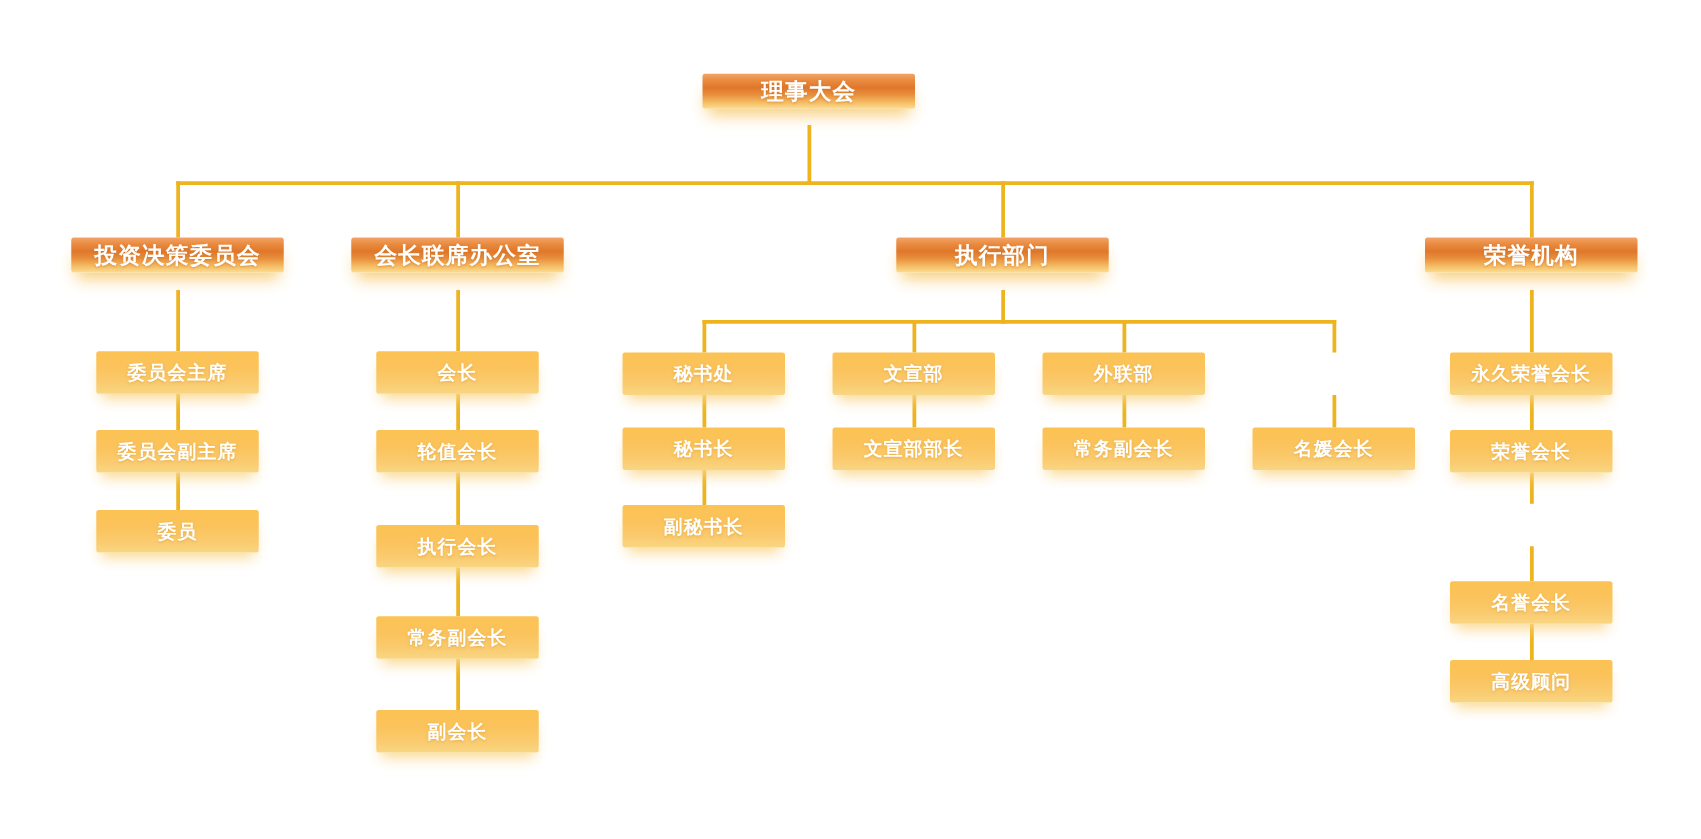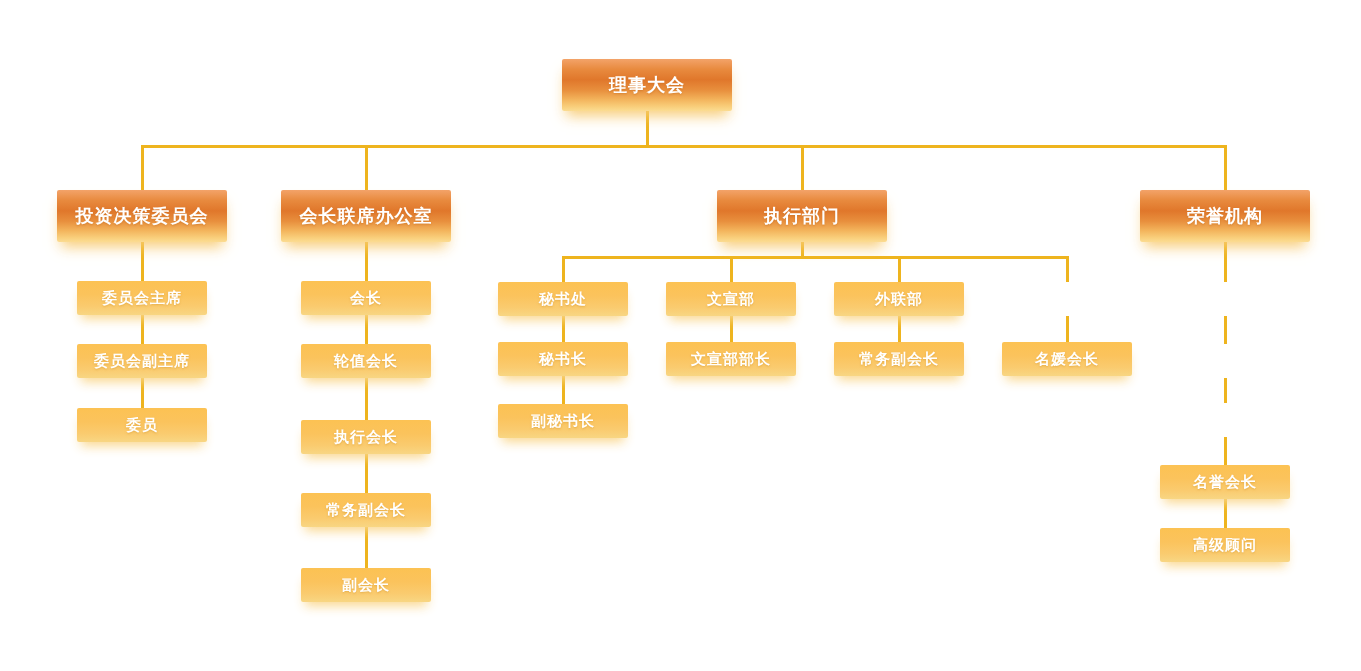--- a/index.html
+++ b/index.html
@@ -12,21 +12,21 @@
   .line { position:absolute; background:#eeb41e; z-index:1; }
   .v { width:3px; }
   .h { height:3px; }
   .node {
     position:absolute; z-index:2;
     display:flex; align-items:center; justify-content:center;
     color:#ffffff; font-weight:bold; text-align:center;
     border-radius:2px; white-space:nowrap;
   }
   .primary {
-    width:170px; height:52px; font-size:18px; letter-spacing:1px;
+    width:170px; height:28px; font-size:18px; letter-spacing:1px;
     background:linear-gradient(180deg,
       #f3a369 0%, #e88a3e 20%, #e0772b 40%, #e88f3d 60%,
       #f3b45c 78%, #f9cf7c 92%, #fbdc92 100%);
     box-shadow:0 9px 13px -4px rgba(248,202,115,0.95);
     text-shadow:0 1px 2px rgba(190,105,25,0.45);
   }
   .secondary {
     width:130px; height:34px; font-size:15px; letter-spacing:1px;
     background:linear-gradient(180deg,
       #fcc253 0%, #fbc35c 40%, #facb6f 75%, #f8d683 100%);
@@ -98,16 +98,18 @@
   <div class="node secondary" style="left:498px;top:404px">副秘书长</div>
 
   <div class="node secondary" style="left:666px;top:282px">文宣部</div>
   <div class="node secondary" style="left:666px;top:342px">文宣部部长</div>
 
   <div class="node secondary" style="left:834px;top:282px">外联部</div>
   <div class="node secondary" style="left:834px;top:342px">常务副会长</div>
 
   <div class="node secondary" style="left:1002px;top:342px">名媛会长</div>
 
+  <div class="node secondary" style="left:1160px;top:282px">永久荣誉会长</div>
+  <div class="node secondary" style="left:1160px;top:344px">荣誉会长</div>
   <div class="node secondary" style="left:1160px;top:465px">名誉会长</div>
   <div class="node secondary" style="left:1160px;top:528px">高级顾问</div>
 
 </div>
 
 </body></html>

